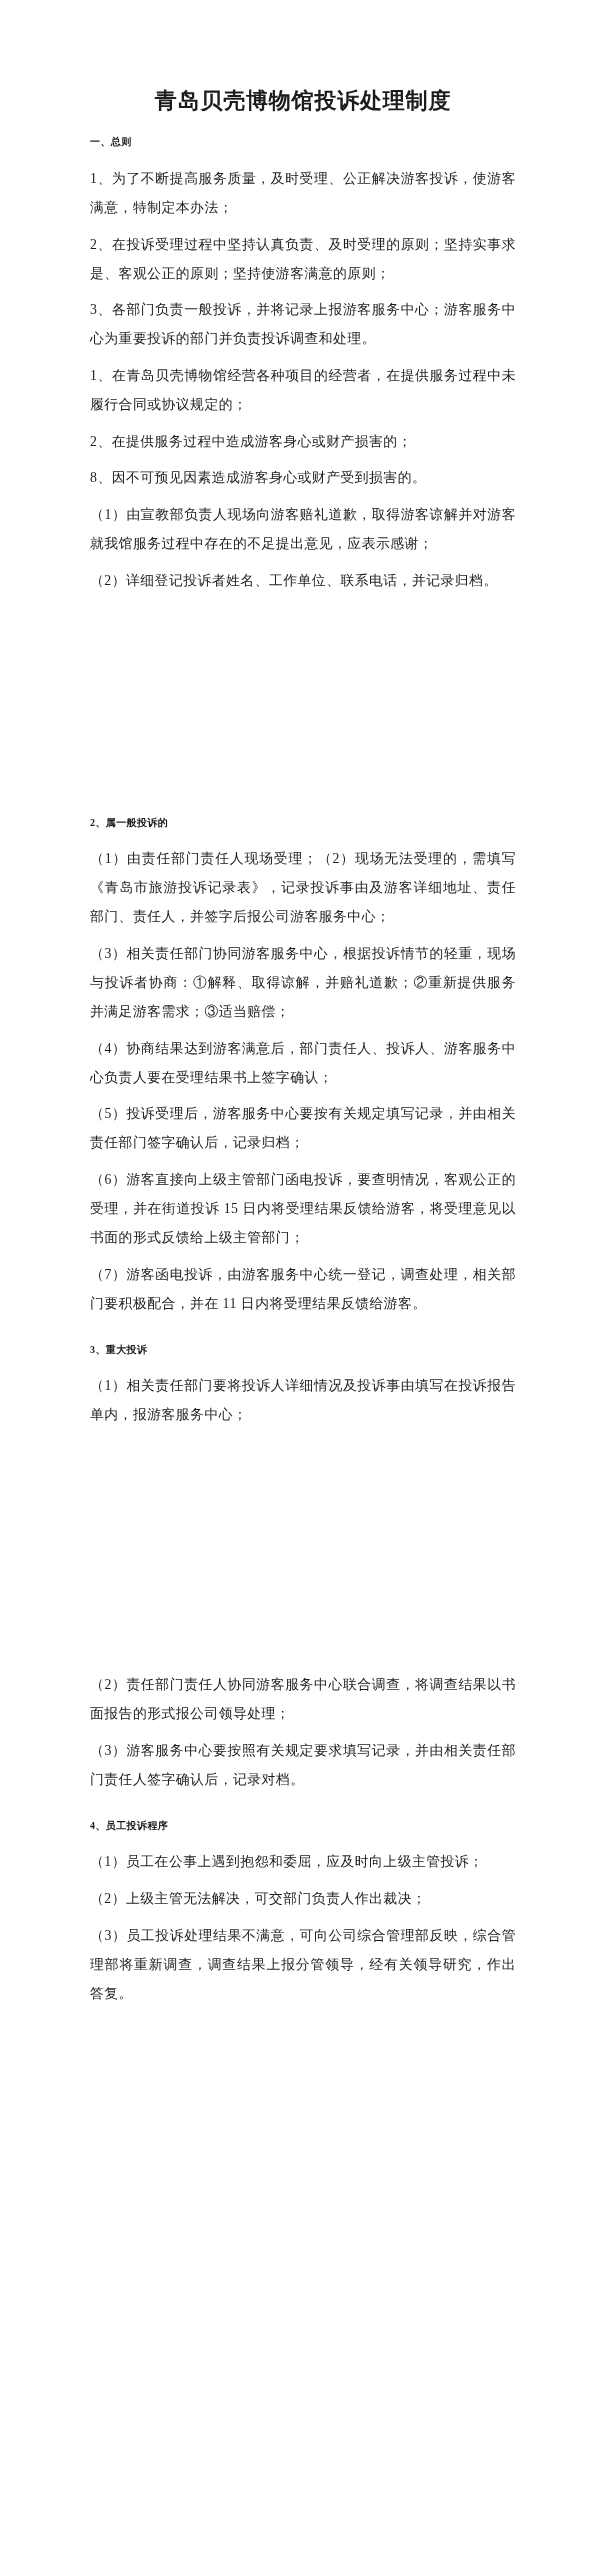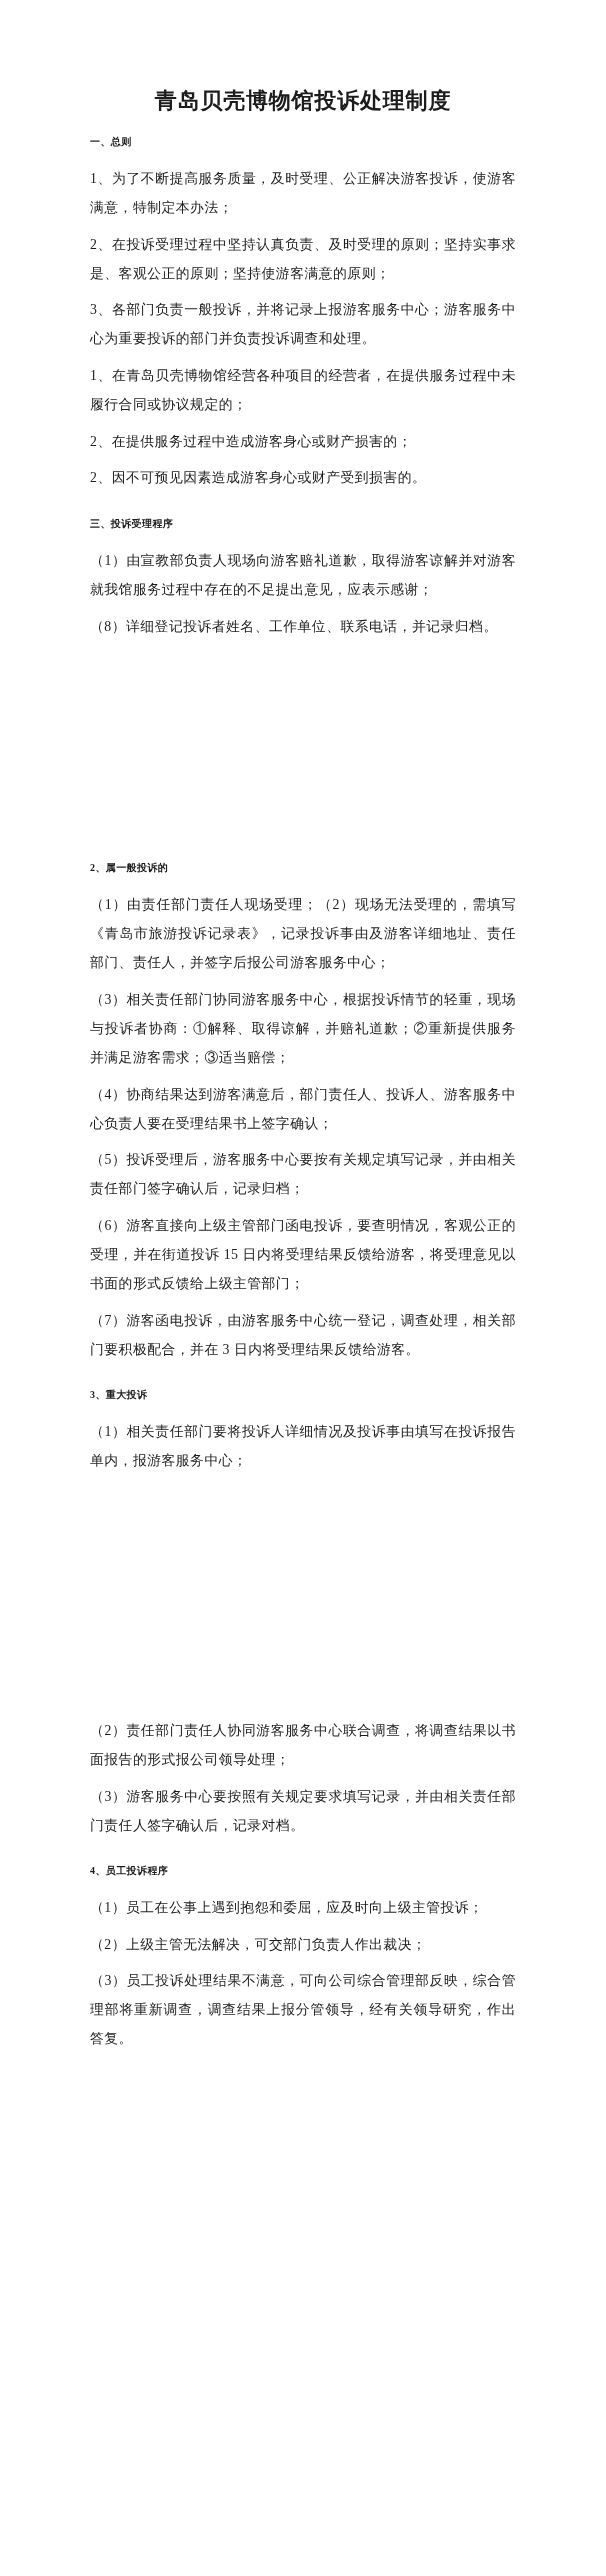--- a/index.html
+++ b/index.html
@@ -61,36 +61,35 @@
 
   <div class="doc-title">青岛贝壳博物馆投诉处理制度</div>
 
   <div class="h">一、总则</div>
   <div class="p">1、为了不断提高服务质量，及时受理、公正解决游客投诉，使游客满意，特制定本办法；</div>
   <div class="p">2、在投诉受理过程中坚持认真负责、及时受理的原则；坚持实事求是、客观公正的原则；坚持使游客满意的原则；</div>
   <div class="p">3、各部门负责一般投诉，并将记录上报游客服务中心；游客服务中心为重要投诉的部门并负责投诉调查和处理。</div>
 
   <div class="p">1、在青岛贝壳博物馆经营各种项目的经营者，在提供服务过程中未履行合同或协议规定的；</div>
   <div class="p">2、在提供服务过程中造成游客身心或财产损害的；</div>
-  <div class="p">2、因不可预见因素造成游客身心或财产受到损害的。</div>
+  <div class="p">8、因不可预见因素造成游客身心或财产受到损害的。</div>
 
-  <div class="h">三、投诉受理程序</div>
 
   <div class="p">（1）由宣教部负责人现场向游客赔礼道歉，取得游客谅解并对游客就我馆服务过程中存在的不足提出意见，应表示感谢；</div>
-  <div class="p">（8）详细登记投诉者姓名、工作单位、联系电话，并记录归档。</div>
+  <div class="p">（2）详细登记投诉者姓名、工作单位、联系电话，并记录归档。</div>
 
   <div class="gap-1"></div>
 
   <div class="h">2、属一般投诉的</div>
   <div class="p">（1）由责任部门责任人现场受理；（2）现场无法受理的，需填写《青岛市旅游投诉记录表》，记录投诉事由及游客详细地址、责任部门、责任人，并签字后报公司游客服务中心；</div>
   <div class="p">（3）相关责任部门协同游客服务中心，根据投诉情节的轻重，现场与投诉者协商：①解释、取得谅解，并赔礼道歉；②重新提供服务并满足游客需求；③适当赔偿；</div>
   <div class="p">（4）协商结果达到游客满意后，部门责任人、投诉人、游客服务中心负责人要在受理结果书上签字确认；</div>
   <div class="p">（5）投诉受理后，游客服务中心要按有关规定填写记录，并由相关责任部门签字确认后，记录归档；</div>
   <div class="p">（6）游客直接向上级主管部门函电投诉，要查明情况，客观公正的受理，并在街道投诉 15 日内将受理结果反馈给游客，将受理意见以书面的形式反馈给上级主管部门；</div>
-  <div class="p">（7）游客函电投诉，由游客服务中心统一登记，调查处理，相关部门要积极配合，并在 3 日内将受理结果反馈给游客。</div>
+  <div class="p">（7）游客函电投诉，由游客服务中心统一登记，调查处理，相关部门要积极配合，并在 11 日内将受理结果反馈给游客。</div>
 
   <div class="h">3、重大投诉</div>
   <div class="p">（1）相关责任部门要将投诉人详细情况及投诉事由填写在投诉报告单内，报游客服务中心；</div>
 
   <div class="gap-2"></div>
 
   <div class="p">（2）责任部门责任人协同游客服务中心联合调查，将调查结果以书面报告的形式报公司领导处理；</div>
   <div class="p">（3）游客服务中心要按照有关规定要求填写记录，并由相关责任部门责任人签字确认后，记录对档。</div>
 
   <div class="h">4、员工投诉程序</div>

